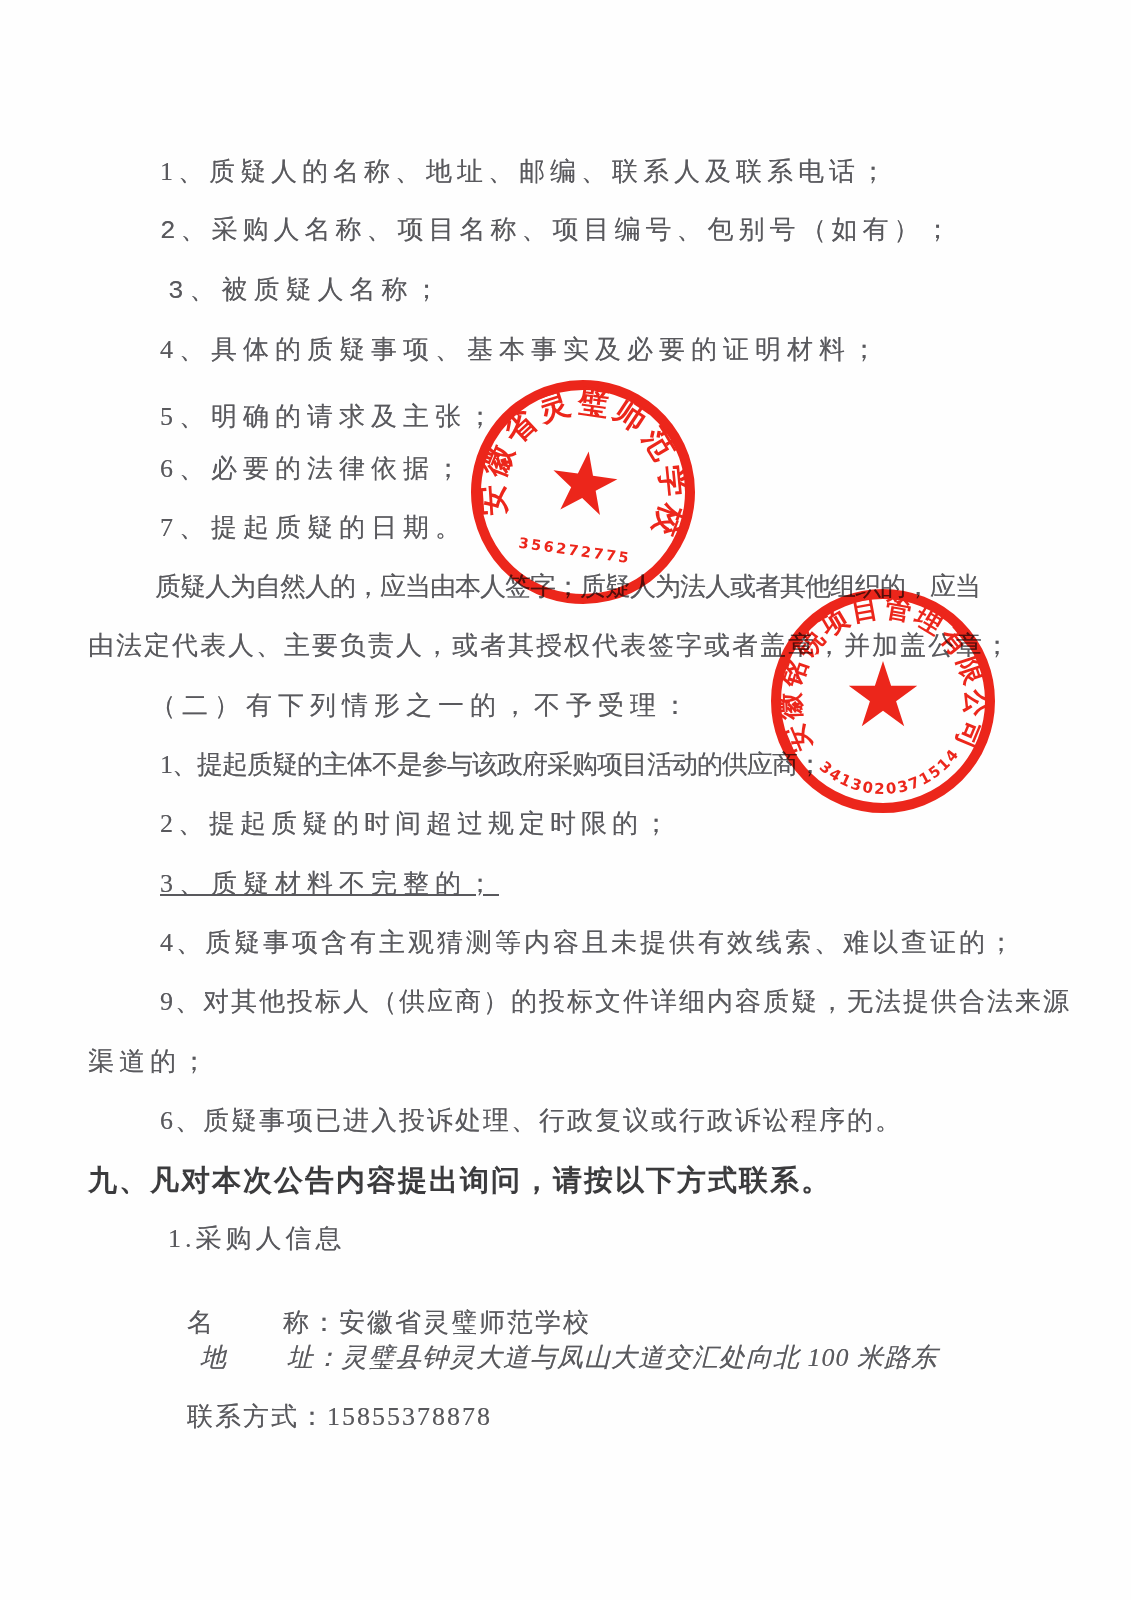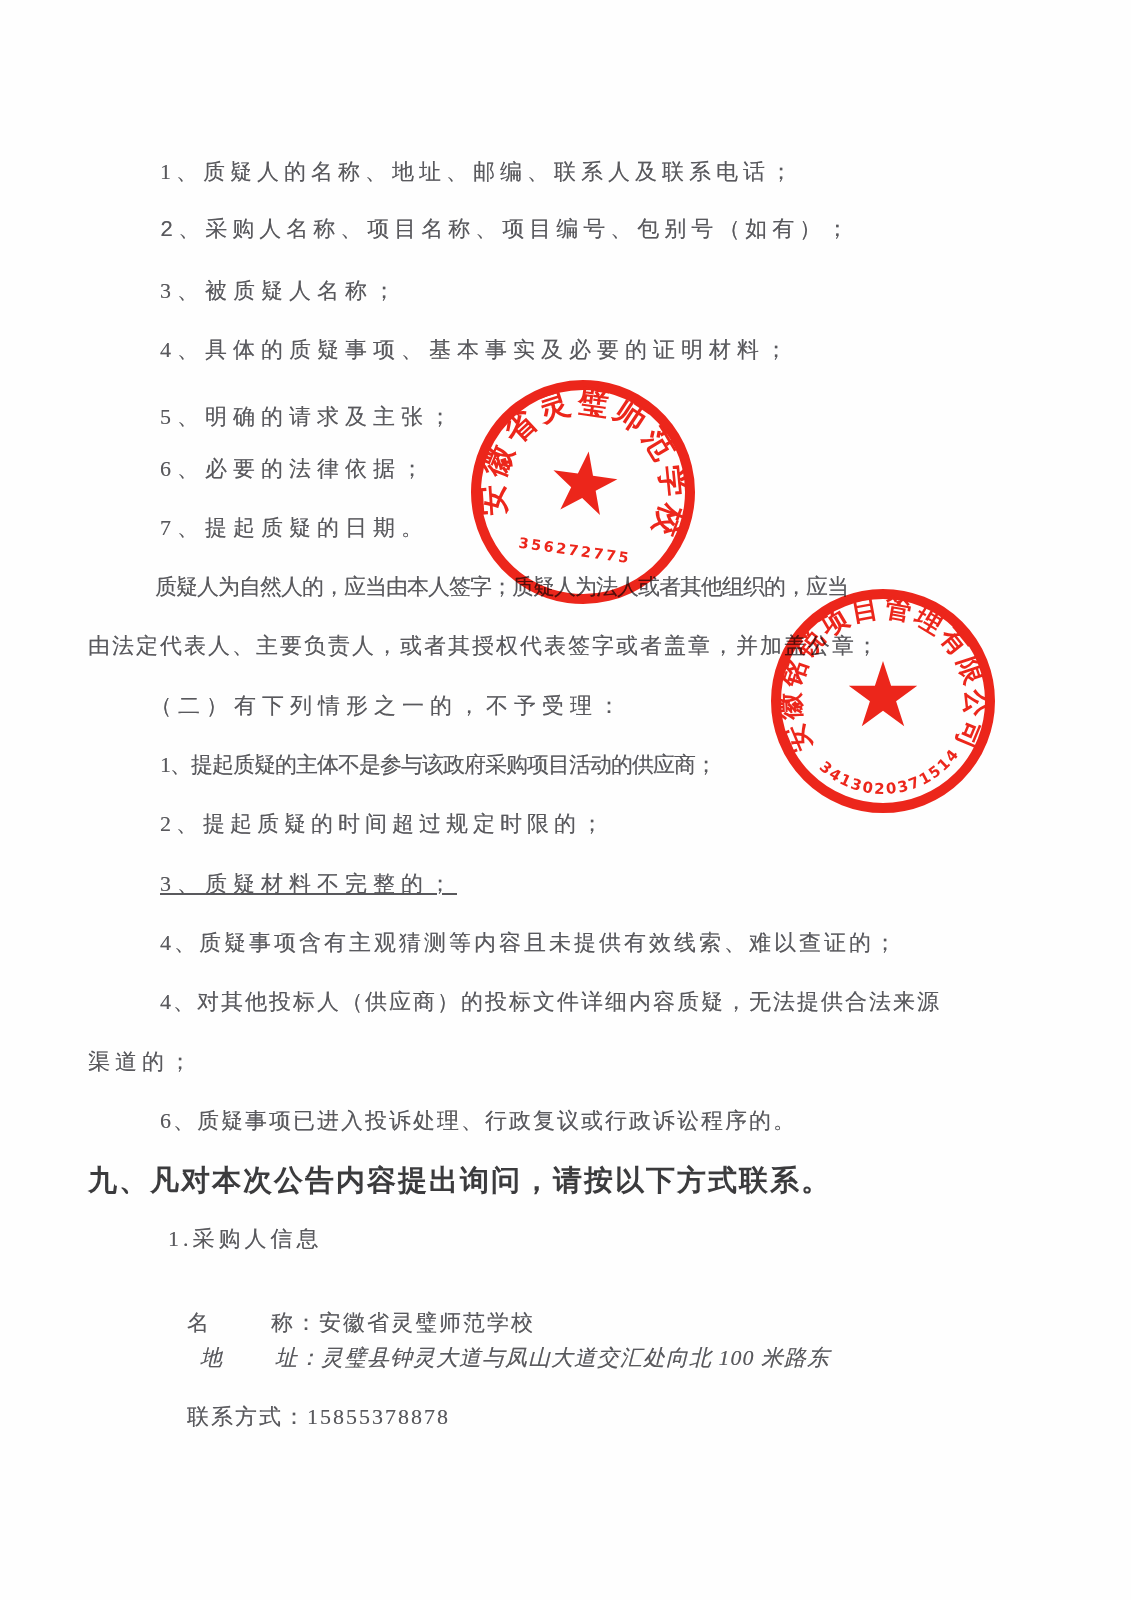--- a/index.html
+++ b/index.html
@@ -8,21 +8,21 @@
     width:1131px;height:1600px;
     margin:0 auto;
     background:#fefefe;
     overflow:hidden;
     font-family:"Liberation Serif","DejaVu Serif",serif;
   }
   .doc-line{
     position:absolute;
     height:36px;
     white-space:pre;
-    font-size:22px;
+    font-size:26px;
     color:#59595d;
     line-height:34px;
     text-shadow:0 0 0.6px rgba(90,90,95,.55);
   }
   .doc-line.heading{
     font-family:"Liberation Sans","DejaVu Sans",sans-serif;
     font-weight:700;
     font-size:29px;
     color:#3b3b3d;
     text-shadow:none;
@@ -36,33 +36,33 @@
   .stamp svg{display:block;}
 </style>
 </head>
 <body>
 
 <div class="page">
 
   <div id="doc-lines">
       <div class="doc-line item" style="top: 155px; left: 160px; letter-spacing: 5px;">1、质疑人的名称、地址、邮编、联系人及联系电话；</div>
       <div class="doc-line item" style="top: 214px; left: 160px; letter-spacing: 5px; font-family: Liberation Mono, monospace;">2、采购人名称、项目名称、项目编号、包别号（如有）；</div>
-      <div class="doc-line item" style="top: 274px; left: 160px; letter-spacing: 6px;">3、被质疑人名称；</div>
+      <div class="doc-line item" style="top: 274px; left: 168px; letter-spacing: 6px; font-family: Liberation Mono, monospace;">3、被质疑人名称；</div>
       <div class="doc-line item" style="top: 333px; left: 160px; letter-spacing: 6px;">4、具体的质疑事项、基本事实及必要的证明材料；</div>
       <div class="doc-line item" style="top: 400px; left: 160px; letter-spacing: 6px; text-align: right;">5、明确的请求及主张；</div>
       <div class="doc-line item" style="top: 452px; left: 160px; letter-spacing: 6px;">6、必要的法律依据；</div>
       <div class="doc-line item" style="top: 511px; left: 160px; letter-spacing: 6px;">7、提起质疑的日期。</div>
       <div class="doc-line flow" style="top: 570px; left: 155px; letter-spacing: -1px;">质疑人为自然人的，应当由本人签字；质疑人为法人或者其他组织的，应当</div>
       <div class="doc-line flow" style="top: 629px; left: 88px; letter-spacing: 2px;">由法定代表人、主要负责人，或者其授权代表签字或者盖章，并加盖公章；</div>
       <div class="doc-line item" style="top: 689px; left: 150px; letter-spacing: 6px;">（二）有下列情形之一的，不予受理：</div>
       <div class="doc-line item" style="top: 748px; left: 160px; letter-spacing: -1px;">1、提起质疑的主体不是参与该政府采购项目活动的供应商；</div>
       <div class="doc-line item" style="top: 807px; left: 160px; letter-spacing: 5px;">2、提起质疑的时间超过规定时限的；</div>
       <div class="doc-line item" style="top: 867px; left: 160px; letter-spacing: 6px; text-decoration: underline;">3、质疑材料不完整的；</div>
       <div class="doc-line item" style="top: 926px; left: 160px; letter-spacing: 3px;">4、质疑事项含有主观猜测等内容且未提供有效线索、难以查证的；</div>
-      <div class="doc-line item" style="top: 985px; left: 160px; letter-spacing: 2px;">4、对其他投标人（供应商）的投标文件详细内容质疑，无法提供合法来源</div>
+      <div class="doc-line item" style="top: 985px; left: 160px; letter-spacing: 2px;">9、对其他投标人（供应商）的投标文件详细内容质疑，无法提供合法来源</div>
       <div class="doc-line flow" style="top: 1045px; left: 88px; letter-spacing: 5px;">渠道的；</div>
       <div class="doc-line item" style="top: 1104px; left: 160px; letter-spacing: 2px;">6、质疑事项已进入投诉处理、行政复议或行政诉讼程序的。</div>
       <div class="doc-line heading" style="top: 1163px; left: 88px; letter-spacing: 2px; text-align: right;">九、凡对本次公告内容提出询问，请按以下方式联系。</div>
       <div class="doc-line sub" style="top: 1222px; left: 168px; letter-spacing: 4px;">1.采购人信息</div>
       <div class="doc-line info" style="top: 1306px; left: 187px; letter-spacing: 2px;">名        称：安徽省灵璧师范学校</div>
       <div class="doc-line info" style="top: 1341px; left: 200px; letter-spacing: 1px; font-style: italic;">地        址：灵璧县钟灵大道与凤山大道交汇处向北 100 米路东</div>
       <div class="doc-line info" style="top: 1400px; left: 187px; letter-spacing: 2px;">联系方式：15855378878</div>
     </div>
 
   <div class="stamp" style="left:466px;top:375px;">

